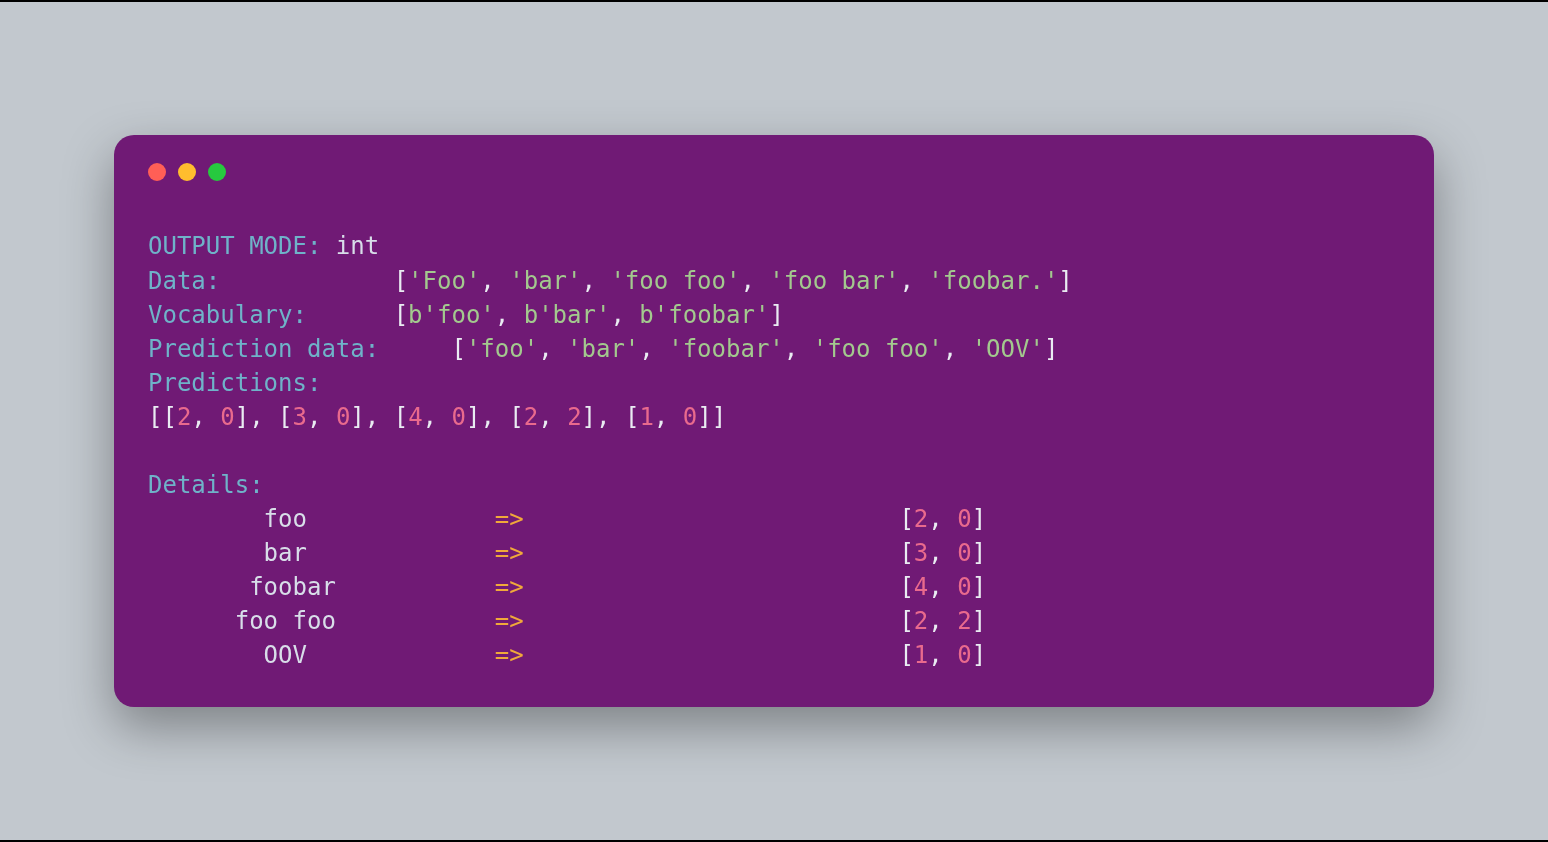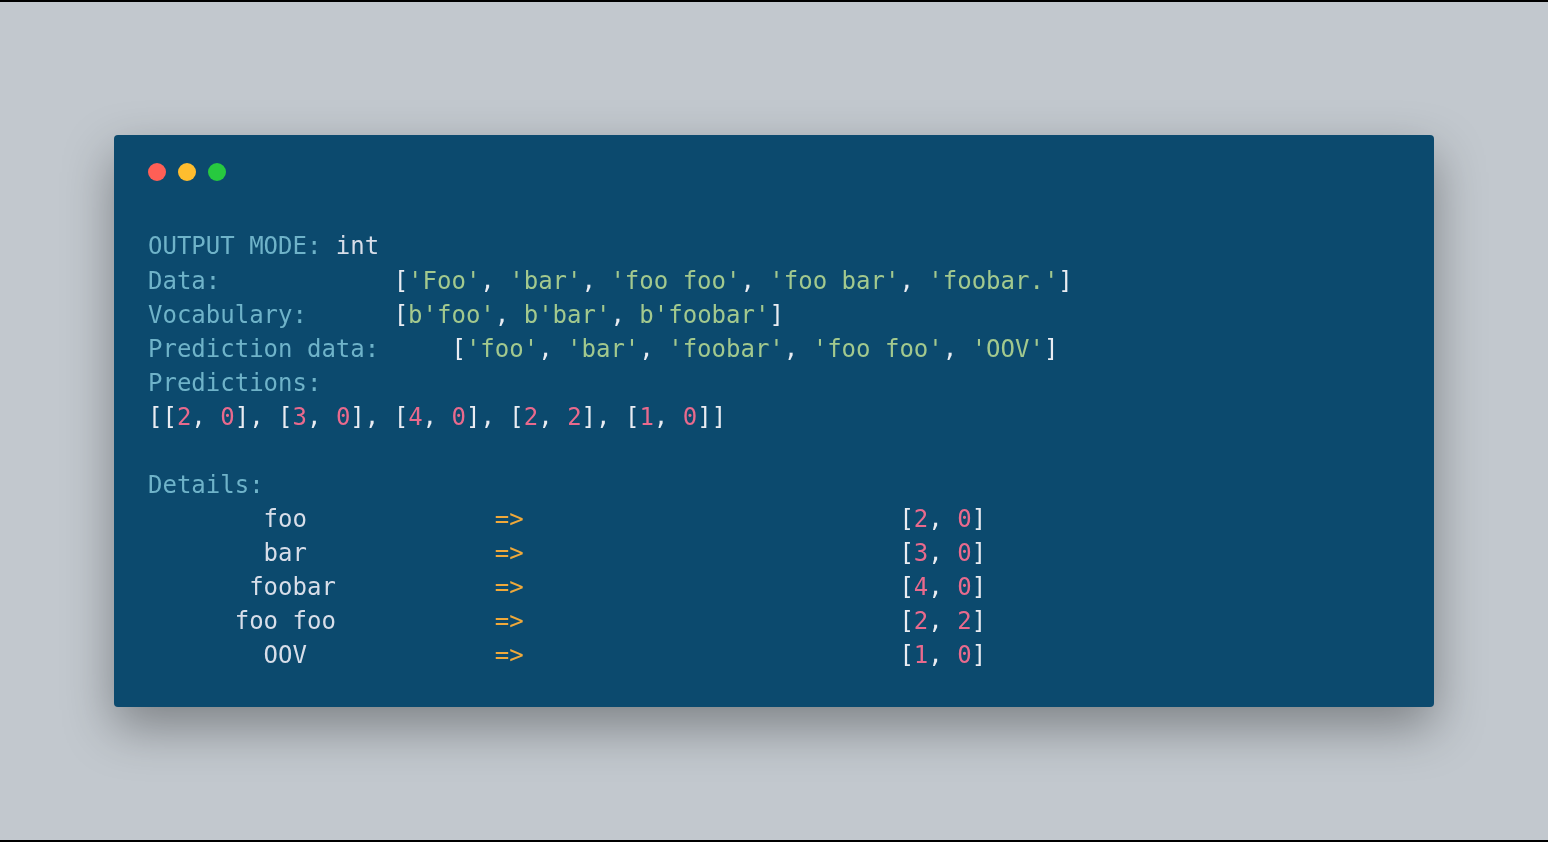--- a/index.html
+++ b/index.html
@@ -16,23 +16,23 @@
   body::before, body::after {
     content: "";
     position: absolute;
     left: 0; right: 0;
     height: 2px;
     background: #000;
   }
   body::before { top: 0; }
   body::after { bottom: 0; }
   .window {
-    background: #0c4a6e;
+    background: #701a75;
     width: 1320px;
-    border-radius: 4px;
+    border-radius: 20px;
     box-shadow: 0 20px 50px rgba(0,0,0,0.35);
     padding: 28px 34px 34px 34px;
   }
   .titlebar {
     display: flex;
     gap: 12px;
     margin-bottom: 48px;
   }
   .dot {
     width: 18px; height: 18px; border-radius: 50%;

